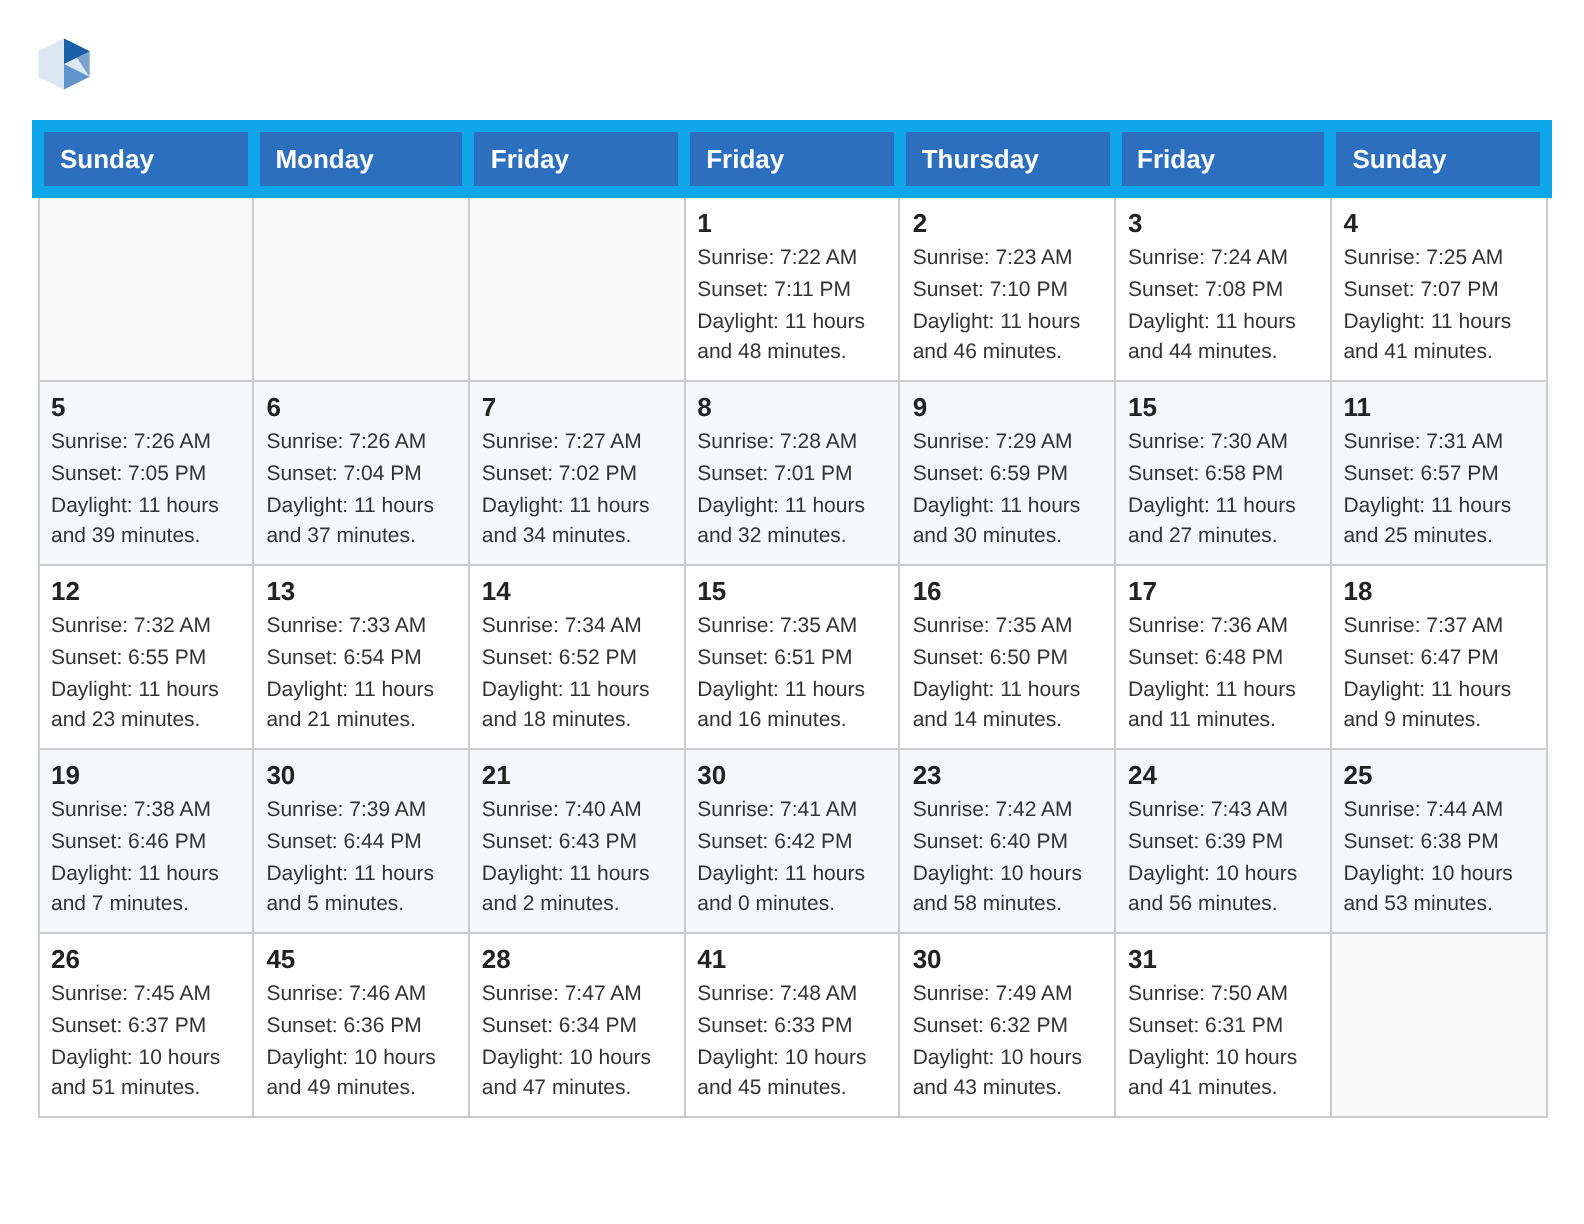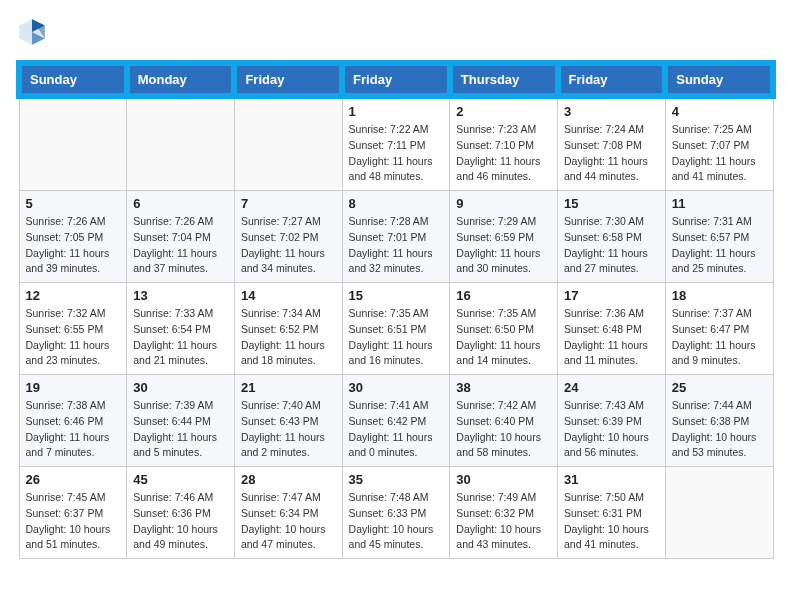--- a/index.html
+++ b/index.html
@@ -220,21 +220,21 @@
         </td>
         <td>
           <span class="day-number">21</span>
           <div class="day-info">Sunrise: 7:40 AM<br>Sunset: 6:43 PM<br>Daylight: 11 hours<br>and 2 minutes.</div>
         </td>
         <td>
           <span class="day-number">30</span>
           <div class="day-info">Sunrise: 7:41 AM<br>Sunset: 6:42 PM<br>Daylight: 11 hours<br>and 0 minutes.</div>
         </td>
         <td>
-          <span class="day-number">38</span>
+          <span class="day-number">23</span>
           <div class="day-info">Sunrise: 7:42 AM<br>Sunset: 6:40 PM<br>Daylight: 10 hours<br>and 58 minutes.</div>
         </td>
         <td>
           <span class="day-number">24</span>
           <div class="day-info">Sunrise: 7:43 AM<br>Sunset: 6:39 PM<br>Daylight: 10 hours<br>and 56 minutes.</div>
         </td>
         <td>
           <span class="day-number">25</span>
           <div class="day-info">Sunrise: 7:44 AM<br>Sunset: 6:38 PM<br>Daylight: 10 hours<br>and 53 minutes.</div>
         </td>
@@ -246,21 +246,21 @@
         </td>
         <td>
           <span class="day-number">45</span>
           <div class="day-info">Sunrise: 7:46 AM<br>Sunset: 6:36 PM<br>Daylight: 10 hours<br>and 49 minutes.</div>
         </td>
         <td>
           <span class="day-number">28</span>
           <div class="day-info">Sunrise: 7:47 AM<br>Sunset: 6:34 PM<br>Daylight: 10 hours<br>and 47 minutes.</div>
         </td>
         <td>
-          <span class="day-number">35</span>
+          <span class="day-number">41</span>
           <div class="day-info">Sunrise: 7:48 AM<br>Sunset: 6:33 PM<br>Daylight: 10 hours<br>and 45 minutes.</div>
         </td>
         <td>
           <span class="day-number">30</span>
           <div class="day-info">Sunrise: 7:49 AM<br>Sunset: 6:32 PM<br>Daylight: 10 hours<br>and 43 minutes.</div>
         </td>
         <td>
           <span class="day-number">31</span>
           <div class="day-info">Sunrise: 7:50 AM<br>Sunset: 6:31 PM<br>Daylight: 10 hours<br>and 41 minutes.</div>
         </td>

